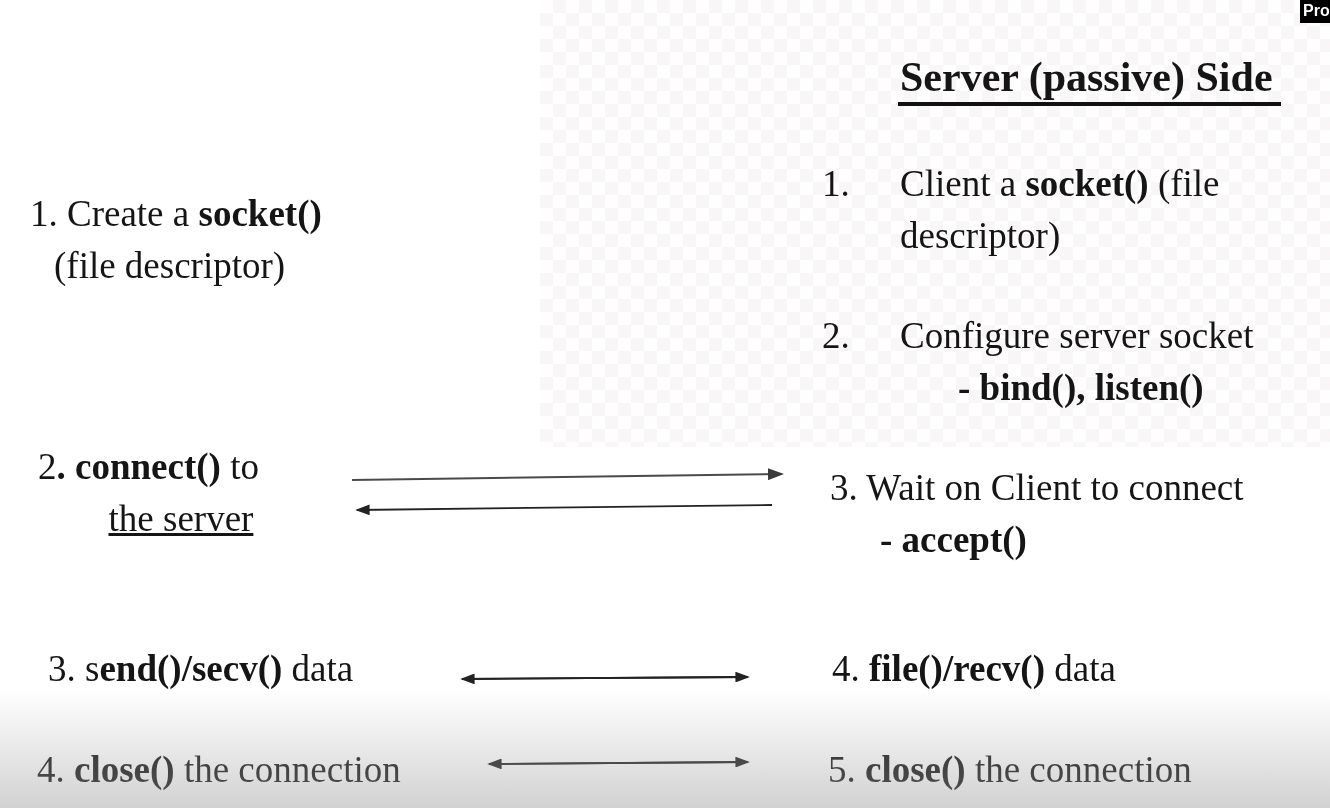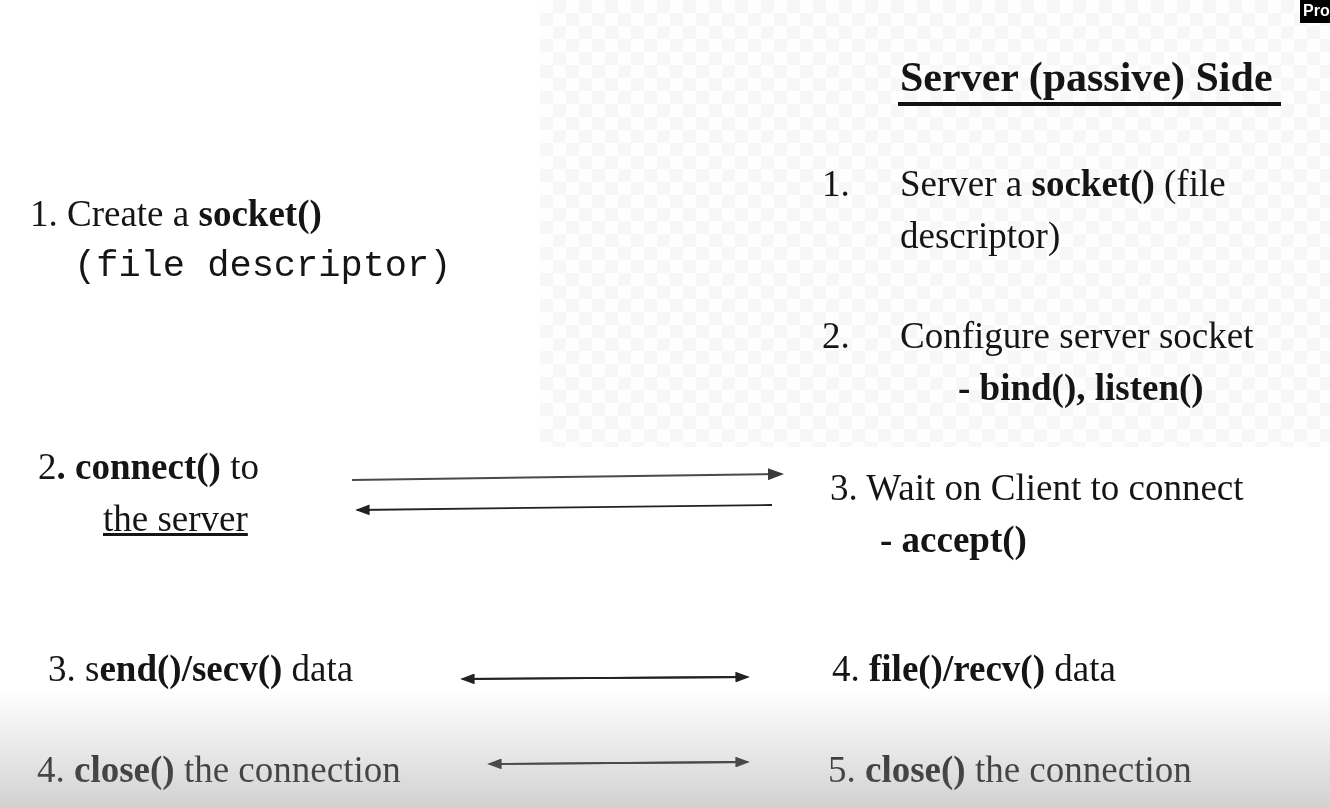--- a/index.html
+++ b/index.html
@@ -26,21 +26,21 @@
   }
   .client-h { left:91px; top:78px; }
   .server-h { left:898px; top:53px; }
   .item {
     position:absolute; z-index:3; white-space:nowrap;
     font-size:37px; line-height:52px;
   }
   .b { font-weight:bold; }
   .srv { display:flex; }
   .num { width:78px; flex:none; }
-  .ind44 { margin-left:44px;font-family:Liberation Mono, monospace; }
+  .ind44 { margin-left:24px; }
   .ind65 { margin-left:65px;text-decoration:underline; }
   .ind50 { margin-left:50px; }
   .ind85 { margin-left:58px; }
   .fade {
     position:absolute; left:0; bottom:0; width:100%; height:118px; z-index:5;
     background:linear-gradient(to bottom, rgba(168,166,168,0) 0%, rgba(168,166,168,0.28) 55%, rgba(158,156,158,0.46) 100%);
     pointer-events:none;
   }
   .badge {
     position:absolute; top:0; right:0; width:30px; height:23px; z-index:6;
@@ -81,37 +81,37 @@
     </g>
   </svg>
 
   <div class="heading server-h">Server (passive) Side</div>
 
   <div class="item" style="left:30px; top:188px;">
     <div><span>1. Create a </span><span class="b">socket()</span></div>
     <div class="ind44">(file descriptor)</div>
   </div>
 
-  <div class="item" style="left:38px; top:441px;">
+  <div class="item" style="left:38px; top:441px;text-align:center;">
     <div><span>2</span><span class="b">. connect()</span><span> to</span></div>
     <div class="ind65">the server</div>
   </div>
 
   <div class="item" style="left:48px; top:643px;">
     <div><span>3. s</span><span class="b">end()/secv()</span><span> data</span></div>
   </div>
 
   <div class="item" style="left:37px; top:744px;">
     <div><span>4. </span><span class="b">close()</span><span> the connection</span></div>
   </div>
 
   <div class="item srv" style="left:822px; top:158px;">
     <div class="num">1.</div>
     <div>
-      <div><span>Server a </span><span class="b">socket()</span><span> (file</span></div>
+      <div><span>Client a </span><span class="b">socket()</span><span> (file</span></div>
       <div>descriptor)</div>
     </div>
   </div>
 
   <div class="item srv" style="left:822px; top:310px;">
     <div class="num">2.</div>
     <div>
       <div>Configure server socket</div>
       <div class="b ind85">- bind(), listen()</div>
     </div>

